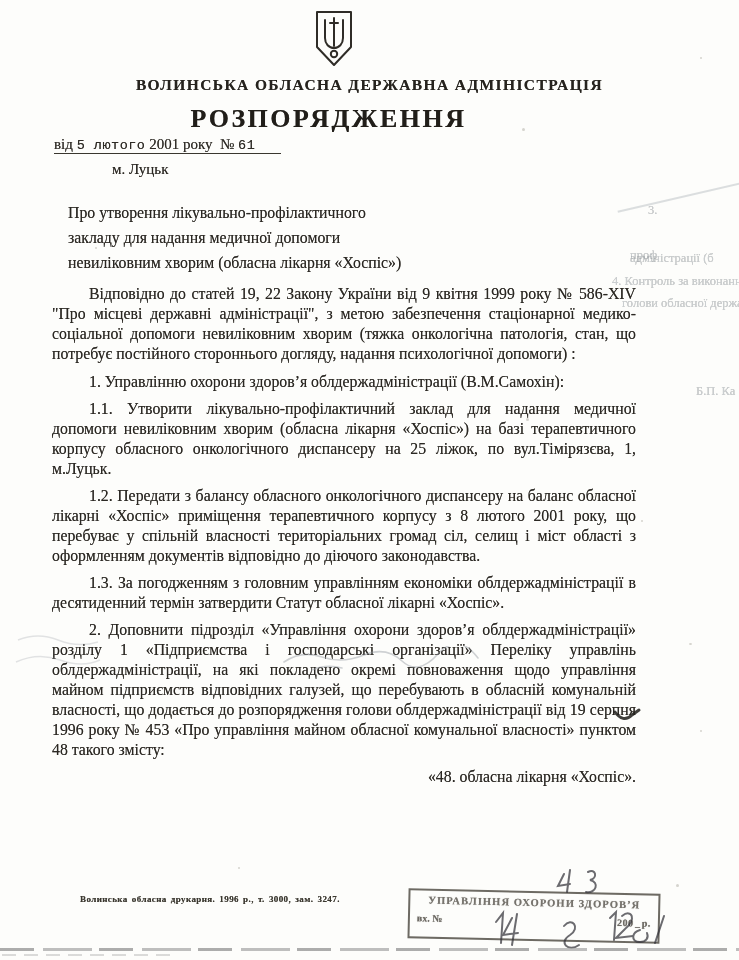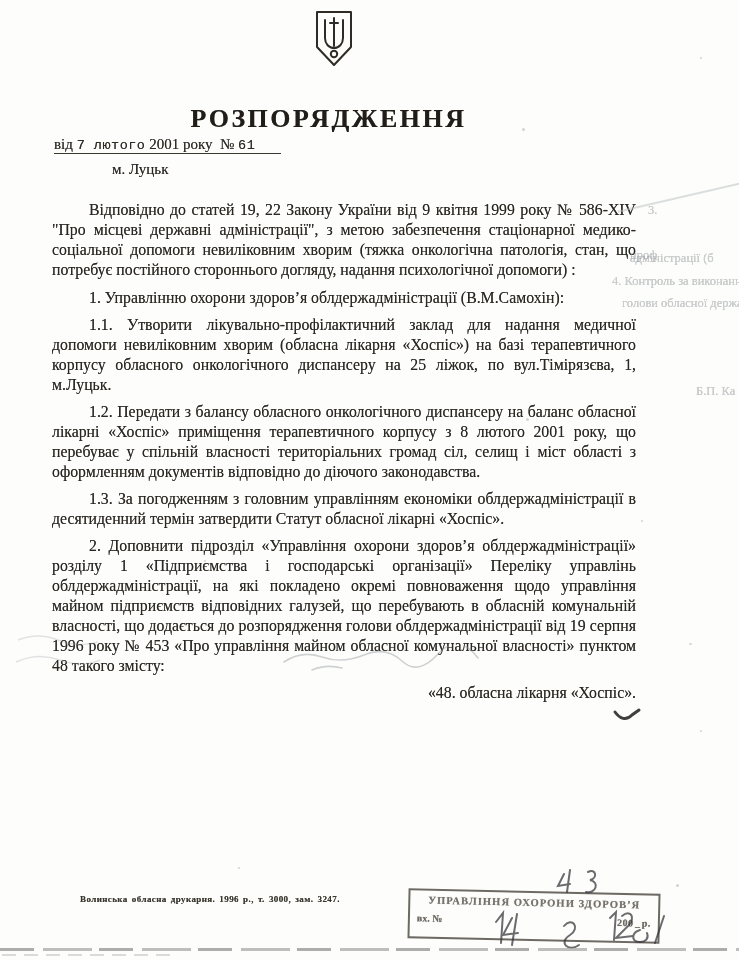--- a/index.html
+++ b/index.html
@@ -102,28 +102,34 @@
         <path d="M7,3 H41 V38 L24,56 L7,38 Z"></path>
         <path d="M24,9 V37"></path>
         <path d="M20,14 h8"></path>
         <path d="M15,11 V29 c0,6 4,10 9,10"></path>
         <path d="M33,11 V29 c0,6 -4,10 -9,10"></path>
         <circle cx="24" cy="45" r="3.2"></circle>
       </g>
     </svg>
   </div>
 
+  <div class="org-name">ВОЛИНСЬКА ОБЛАСНА ДЕРЖАВНА АДМІНІСТРАЦІЯ</div>
   <div class="doc-type">РОЗПОРЯДЖЕННЯ</div>
 
   <div class="dateline">
-    <span class="filled-line"><span>від</span>&nbsp;<span class="typed">7 лютого</span>&nbsp;<span>2001 року</span>&nbsp;&nbsp;<span>№</span>&nbsp;<span class="typed">61</span></span>
+    <span class="filled-line"><span>від</span>&nbsp;<span class="typed">5 лютого</span>&nbsp;<span>2001 року</span>&nbsp;&nbsp;<span>№</span>&nbsp;<span class="typed">61</span></span>
   </div>
   <div class="city">м. Луцьк</div>
 
   <div class="content">
+    <div class="subject">
+      <div>Про утворення лікувально-профілактичного</div>
+      <div>закладу для надання медичної допомоги</div>
+      <div>невиліковним хворим (обласна лікарня «Хоспіс»)</div>
+    </div>
     <p class="preamble">Відповідно до статей 19, 22 Закону України від 9 квітня 1999 року № 586-XIV "Про місцеві державні адміністрації",  з метою забезпечення стаціонарної медико-соціальної допомоги невиліковним хворим (тяжка онкологічна патологія, стан, що потребує постійного стороннього догляду, надання психологічної допомоги) :</p>
     <p>1. Управлінню охорони здоров’я облдержадміністрації (В.М.Самохін):</p>
     <p>1.1. Утворити лікувально-профілактичний заклад для надання медичної допомоги невиліковним хворим (обласна лікарня «Хоспіс») на базі терапевтичного корпусу обласного онкологічного диспансеру на 25 ліжок, по вул.Тімірязєва, 1, м.Луцьк.</p>
     <p>1.2. Передати з балансу обласного онкологічного диспансеру на баланс обласної лікарні «Хоспіс» приміщення терапевтичного корпусу з 8 лютого 2001 року, що перебуває у спільній власності територіальних громад сіл, селищ і міст області з оформленням документів відповідно до діючого законодавства.</p>
     <p>1.3. За погодженням з головним управлінням економіки облдержадміністрації в десятиденний термін затвердити Статут обласної лікарні «Хоспіс».</p>
     <p>2. Доповнити підрозділ «Управління охорони здоров’я облдержадміністрації» розділу 1 «Підприємства і господарські організації» Переліку управлінь облдержадміністрації, на які покладено окремі повноваження щодо управління майном підприємств відповідних галузей, що перебувають в обласній комунальній власності, що додається до розпорядження голови облдержадміністрації від 19 серпня 1996 року № 453 «Про управління майном обласної комунальної власності» пунктом 48 такого змісту:</p>
     <p class="last">«48. обласна лікарня «Хоспіс».</p>
   </div>
 
   <div class="print-line">Волинська обласна друкарня. 1996 р., т. 3000, зам. 3247.</div>

